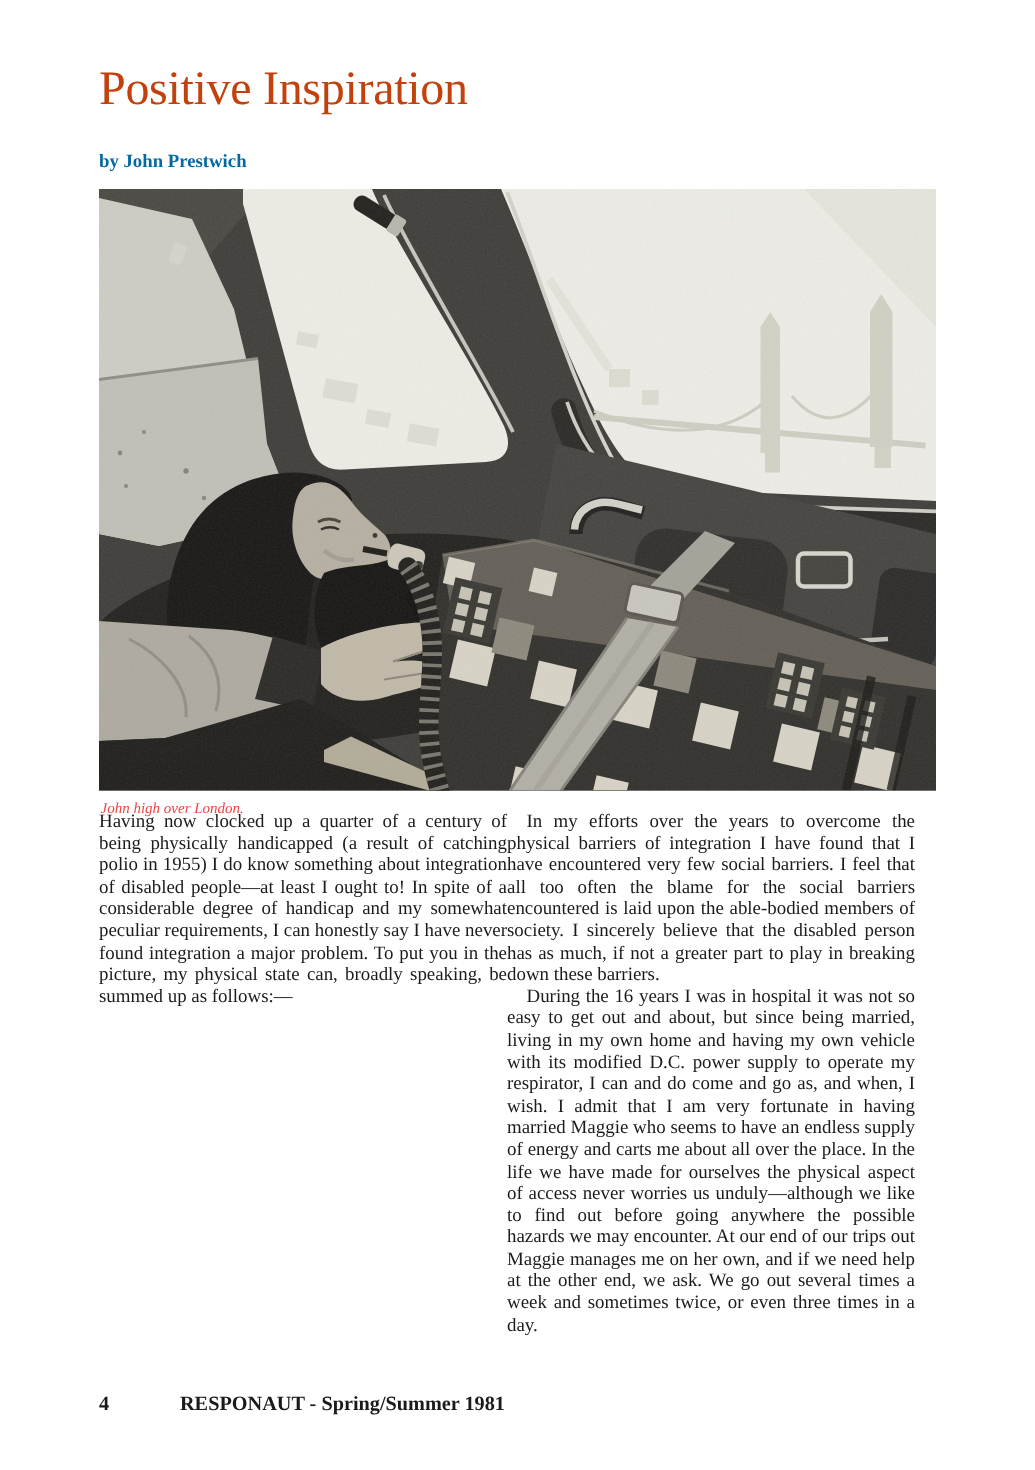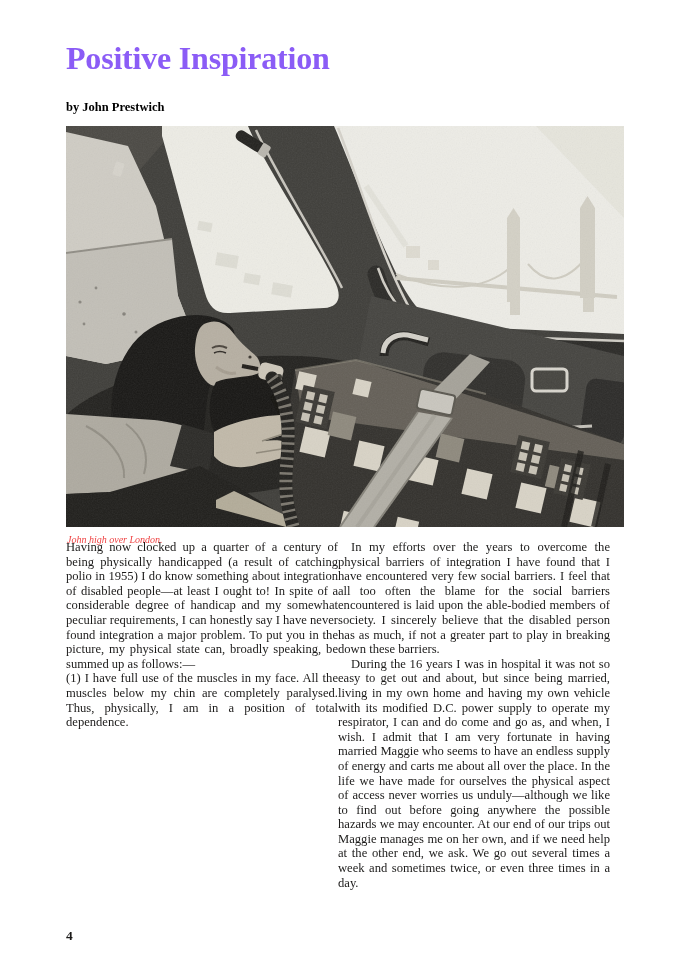--- a/index.html
+++ b/index.html
@@ -3,25 +3,25 @@
 <meta charset="utf-8">
 <style>
   html,body{margin:0;padding:0;}
   body{
     width:690px;height:980px;background:#ffffff;position:relative;overflow:hidden;
     font-family:"Liberation Serif", serif;color:#151413;
   }
   .page{position:absolute;inset:0;}
   .title{
     position:absolute;left:66px;top:40px;margin:0;
-    font-size:32px;font-weight:bold;letter-spacing:-.2px;color:#8b5cf6;
+    font-size:32px;font-weight:normal;letter-spacing:-.2px;color:#c2410c;
   }
   .byline{
     position:absolute;left:66px;top:100px;
-    font-size:12.5px;font-weight:bold;color:#000000;
+    font-size:12.5px;font-weight:bold;color:#0369a1;
   }
   .photo{
     position:absolute;left:66px;top:126px;width:558px;height:401px;
     background:#3f3e3a;
   }
   .photo svg{display:block;}
   .caption{
     position:absolute;left:67px;top:534px;
     font-size:10px;font-style:italic;color:#ef4444;
   }
@@ -249,25 +249,25 @@
         <rect x="0" y="0" width="558" height="401" filter="url(#grain)" opacity="0.1"></rect>
       </g>
     </svg>
   </div>
 
   <div class="caption">John high over London.</div>
 
   <div class="columns">
     <div class="col">
       <p>Having now clocked up a quarter of a century of being physically handicapped (a result of catching polio in 1955) I do know something about integration of disabled people—at least I ought to! In spite of a considerable degree of handicap and my somewhat peculiar requirements, I can honestly say I have never found integration a major problem. To put you in the picture, my physical state can, broadly speaking, be summed up as follows:—</p>
-      <p>(1) I have full use of the muscles in my face. All the muscles below my chin are completely paralysed. Thus, physically, I am in a position of total dependence.</p>
     </div>
     <div class="col">
       <p class="indent">In my efforts over the years to overcome the physical barriers of integration I have found that I have encountered very few social barriers. I feel that all too often the blame for the social barriers encountered is laid upon the able-bodied members of society. I sincerely believe that the disabled person has as much, if not a greater part to play in breaking down these barriers.</p>
       <p class="indent">During the 16 years I was in hospital it was not so easy to get out and about, but since being married, living in my own home and having my own vehicle with its modified D.C. power supply to operate my respirator, I can and do come and go as, and when, I wish. I admit that I am very fortunate in having married Maggie who seems to have an endless supply of energy and carts me about all over the place. In the life we have made for ourselves the physical aspect of access never worries us unduly—although we like to find out before going anywhere the possible hazards we may encounter. At our end of our trips out Maggie manages me on her own, and if we need help at the other end, we ask. We go out several times a week and sometimes twice, or even three times in a day.</p>
     </div>
   </div>
 
   <div class="footer">
     <span class="pagenum">4</span>
+    <span class="journal">RESPONAUT - Spring/Summer 1981</span>
   </div>
 
 </div>
 
 </body></html>

